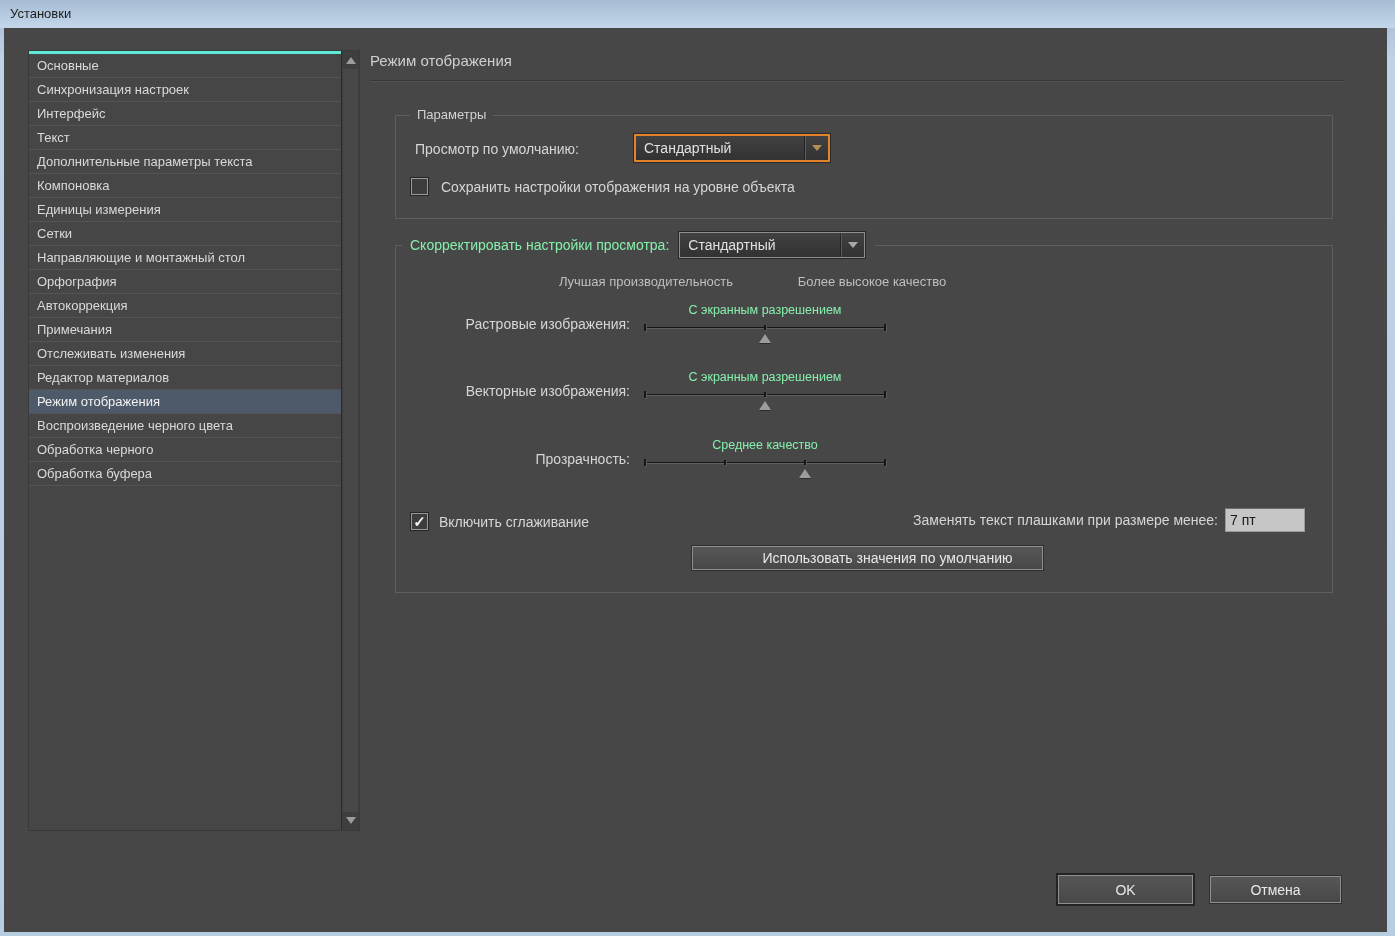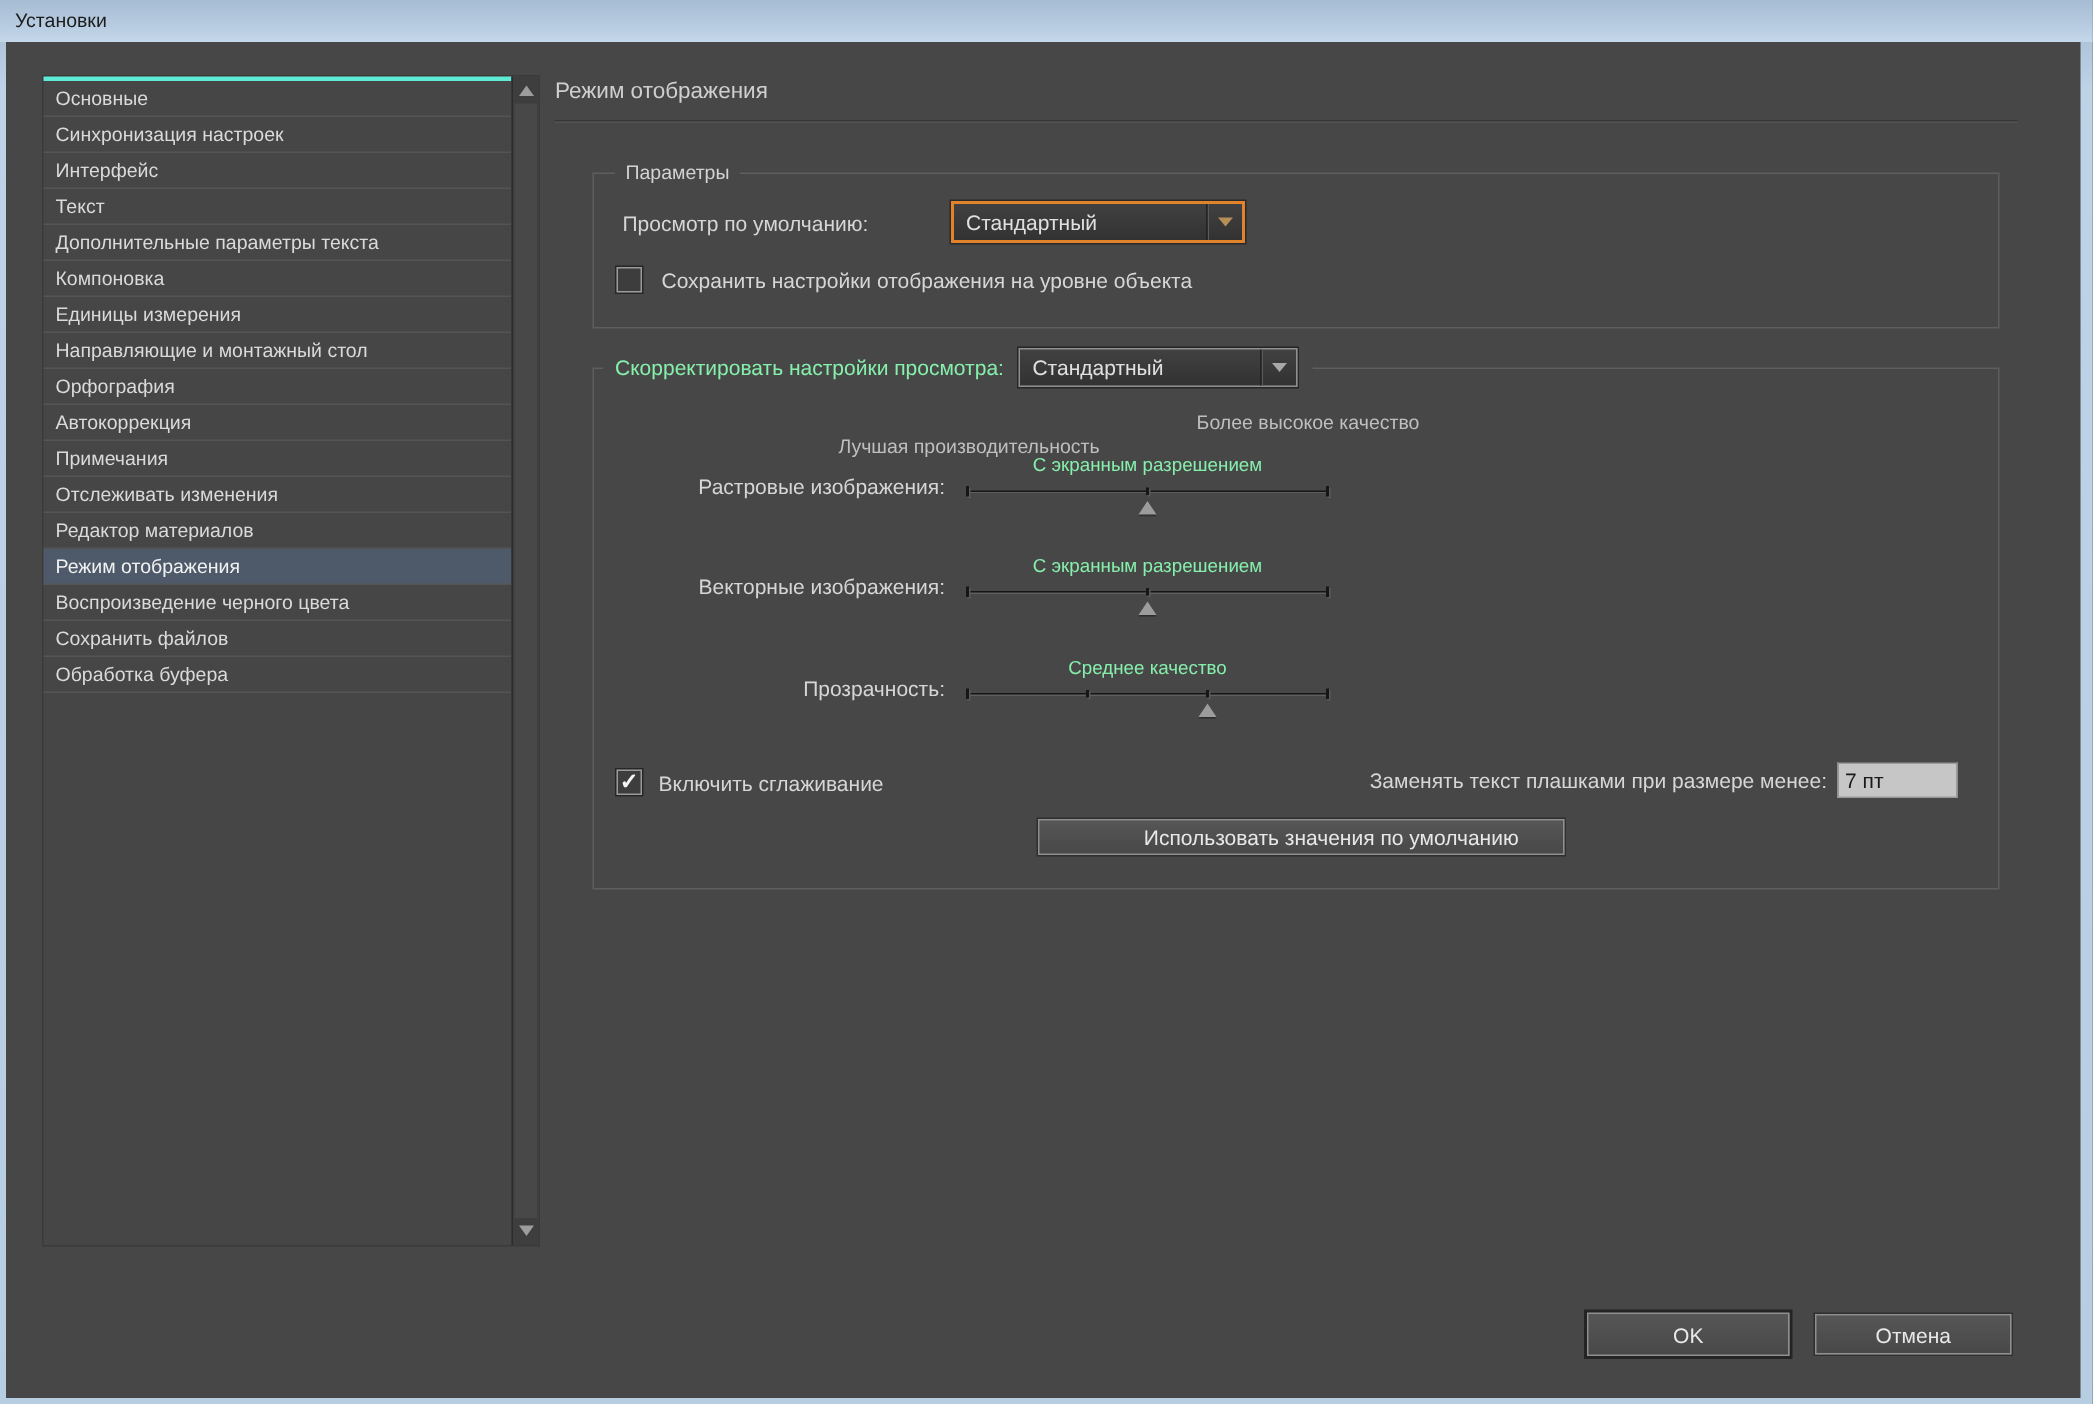--- a/index.html
+++ b/index.html
@@ -136,29 +136,30 @@
 
     <div class="sidebar">
       <div class="list-items">
           <div class="list-item">Основные</div>
           <div class="list-item">Синхронизация настроек</div>
           <div class="list-item">Интерфейс</div>
           <div class="list-item">Текст</div>
           <div class="list-item">Дополнительные параметры текста</div>
           <div class="list-item">Компоновка</div>
           <div class="list-item">Единицы измерения</div>
+          <div class="list-item">Сетки</div>
           <div class="list-item">Направляющие и монтажный стол</div>
           <div class="list-item">Орфография</div>
           <div class="list-item">Автокоррекция</div>
           <div class="list-item">Примечания</div>
           <div class="list-item">Отслеживать изменения</div>
           <div class="list-item">Редактор материалов</div>
           <div class="list-item selected">Режим отображения</div>
           <div class="list-item">Воспроизведение черного цвета</div>
-          <div class="list-item">Сохранить файлов</div>
+          <div class="list-item">Обработка черного</div>
           <div class="list-item">Обработка буфера</div>
         </div>
       <div class="v-scrollbar">
         <div class="thumb-bar"></div>
         <div class="arr-up"></div>
         <div class="arr-down"></div>
       </div>
     </div>
 
     <div class="main-title">Режим отображения</div>
@@ -181,21 +182,21 @@
       <div class="legend2">
         <span class="legend2-text">Скорректировать настройки просмотра:</span>
         <span class="dropdown dd-normal">
           <span class="dd-text">Стандартный</span>
           <span class="dd-arrow-box">
             <span class="tri-down"></span>
           </span>
         </span>
       </div>
 
-      <div class="col-header" style="left:140px; top:44px;">Лучшая производительность</div>
+      <div class="col-header" style="left:140px; top:28px;">Лучшая производительность</div>
       <div class="col-header" style="left:366px; top:28px;text-align:center;">Более высокое качество</div>
 
       <div id="sliders-container">
           <div class="slider-row" style="top: 57px;">
             <div class="slider-label">Растровые изображения:</div>
             <div class="slider-box">
               <div class="slider-value">С экранным разрешением</div>
               <div class="slider-track">
                 <span class="endcap left"></span>
                 <span class="endcap right"></span>

